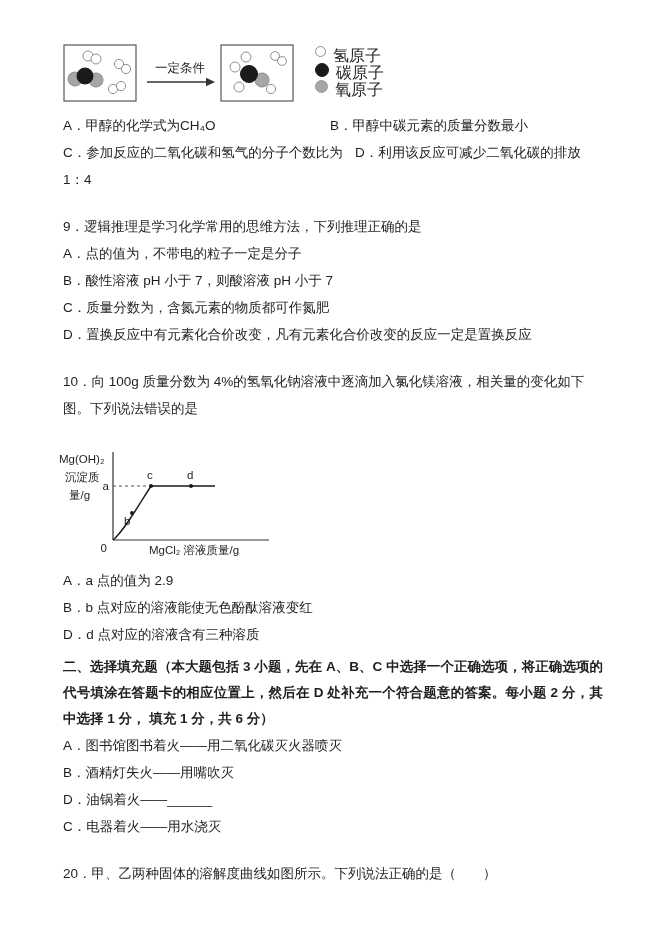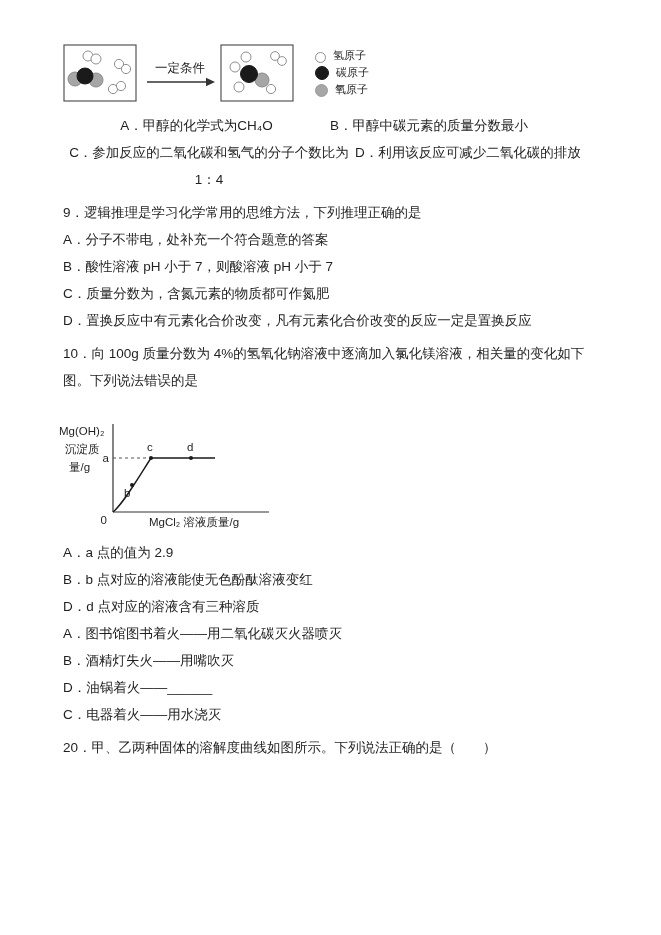--- a/index.html
+++ b/index.html
@@ -3,34 +3,34 @@
 <meta charset="utf-8">
 <style>
   html,body{margin:0;padding:0;background:#ffffff;}
   .page{
     width:661px;height:935px;background:#ffffff;box-sizing:border-box;
     padding:40px 58px 10px 63px;
     font-family:"Liberation Sans","DejaVu Sans",sans-serif;
     color:#1f1f1f;font-size:13.5px;overflow:hidden;
   }
   .line{line-height:27px;}
-  .row2{display:flex;line-height:27px;text-align:center;}
+  .row2{display:flex;line-height:27px;}
   .opt-a{width:267px;flex:none;}
   .opt-c{width:292px;flex:none;}
   .bold{font-weight:bold;text-align:justify;line-height:26px;margin-top:6px;}
   .diagram{display:flex;align-items:flex-start;margin:2px 0 6px 0;}
   .legend{margin-left:14px;padding-top:4px;}
-  .legend-row{display:flex;align-items:flex-end;height:17px;font-size:11px;}
+  .legend-row{display:flex;align-items:flex-start;height:17px;font-size:16px;}
   .dot{border-radius:50%;margin-right:7px;flex:none;}
   .dot-h{width:9px;height:9px;background:#ffffff;border:1px solid #8f8f8f;}
   .dot-c{width:12px;height:12px;background:#1a1a1a;border:1px solid #1a1a1a;}
   .dot-o{width:11px;height:11px;background:#a6a6a6;border:1px solid #9a9a9a;}
   .chart{margin:24px 0 4px -6px;}
   svg text{font-family:"Liberation Sans","DejaVu Sans",sans-serif;fill:#1f1f1f;}
-  .stem{margin-top:6px;}
+  .stem{margin-top:20px;}
 </style>
 </head>
 <body>
 
 <div class="page">
 
   <div class="diagram">
     <svg width="238" height="64" viewBox="0 0 238 64">
 
       <rect x="1" y="3" width="72" height="56" fill="#ffffff" stroke="#555" stroke-width="1.2"></rect>
@@ -95,21 +95,21 @@
   <div class="row2">
     <div class="opt-a">A．甲醇的化学式为CH₄O</div>
     <div>B．甲醇中碳元素的质量分数最小</div>
   </div>
   <div class="row2">
     <div class="opt-c">C．参加反应的二氧化碳和氢气的分子个数比为1：4</div>
     <div>D．利用该反应可减少二氧化碳的排放</div>
   </div>
 
   <div class="line stem">9．逻辑推理是学习化学常用的思维方法，下列推理正确的是</div>
-  <div class="line">A．分子不带电，处补充一个符合题意的答案</div>
+  <div class="line">A．点的值为，不带电的粒子一定是分子</div>
   <div class="line">B．酸性溶液 pH 小于 7，则酸溶液 pH 小于 7</div>
   <div class="line">C．质量分数为，含氮元素的物质都可作氮肥</div>
   <div class="line">D．置换反应中有元素化合价改变，凡有元素化合价改变的反应一定是置换反应</div>
 
   <div class="line stem">10．向 100g 质量分数为 4%的氢氧化钠溶液中逐滴加入氯化镁溶液，相关量的变化如下图。下列说法错误的是</div>
 
   <div class="chart">
     <svg width="250" height="114" viewBox="0 0 250 114">
 
       <text x="2" y="17" font-size="11.5">Mg(OH)₂</text>
@@ -135,20 +135,21 @@
       <text x="50" y="106" font-size="11.5" text-anchor="end">0</text>
 
       <text x="92" y="108" font-size="11.5">MgCl₂ 溶液质量/g</text>
     </svg>
   </div>
 
   <div class="line">A．a 点的值为 2.9</div>
   <div class="line">B．b 点对应的溶液能使无色酚酞溶液变红</div>
   <div class="line">D．d 点对应的溶液含有三种溶质</div>
 
+  <div class="line bold">二、选择填充题（本大题包括 3 小题，先在 A、B、C 中选择一个正确选项，将正确选项的代号填涂在答题卡的相应位置上，然后在 D 处补充一个符合题意的答案。每小题 2 分，其中选择 1 分， 填充 1 分，共 6 分）</div>
 
   <div class="line">A．图书馆图书着火——用二氧化碳灭火器喷灭</div>
   <div class="line">B．酒精灯失火——用嘴吹灭</div>
   <div class="line">D．油锅着火——______</div>
   <div class="line">C．电器着火——用水浇灭</div>
 
   <div class="line stem">20．甲、乙两种固体的溶解度曲线如图所示。下列说法正确的是（　　）</div>
 
 </div>
 

